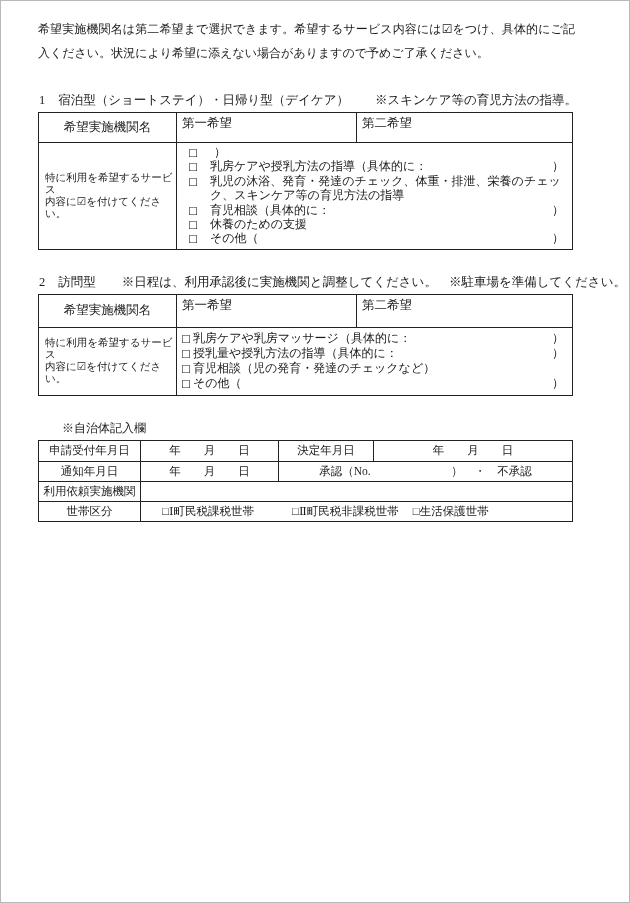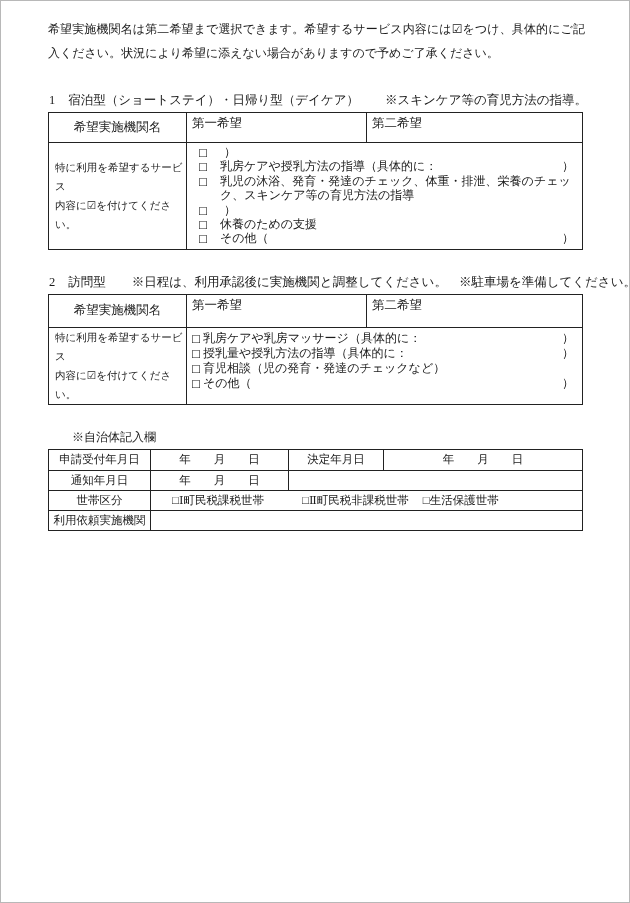--- a/index.html
+++ b/index.html
@@ -9,21 +9,21 @@
     width: 630px;
     height: 903px;
     background: #ffffff;
     border: 1px solid #b8b8b8;
     font-family: "Liberation Serif", "DejaVu Serif", serif;
     color: #1a1a1a;
     overflow: hidden;
   }
   .content {
     position: absolute;
-    left: 47px;
+    left: 37px;
     top: 0;
     width: 537px;
   }
   .intro {
     margin-top: 16px;
     font-size: 12px;
     line-height: 24px;
     text-align: justify;
   }
   .section-heading {
@@ -67,21 +67,21 @@
   }
   .tbl-body { display: flex; border-top: 1px solid #222; }
   .service-label-cell {
     width: 138px;
     border-right: 1px solid #222;
     display: flex;
     flex-direction: column;
     justify-content: center;
     padding-left: 6px;
     font-size: 10.5px;
-    line-height: 19px;
+    line-height: 12px;
   }
   .service-items-cell { flex: 1; padding: 3px 8px 3px 0; }
   .t1 .service-items-cell { padding-top: 2px; }
   .chk-item { display: flex; align-items: flex-start; }
   .t1 .chk-item { line-height: 14.4px; font-size: 12px; }
   .t2 .chk-item { line-height: 15.2px; font-size: 12px; }
   .chk-box {
     flex: none;
     font-family: "DejaVu Sans", sans-serif;
     font-size: 10.5px;
@@ -157,20 +157,21 @@
             <span class="chk-box">□</span>
             <span class="chk-text">乳房ケアや授乳方法の指導（具体的に：</span>
             <span class="chk-paren">）</span>
           </div>
           <div class="chk-item">
             <span class="chk-box">□</span>
             <span class="chk-text">乳児の沐浴、発育・発達のチェック、体重・排泄、栄養のチェック、スキンケア等の育児方法の指導</span>
           </div>
           <div class="chk-item">
             <span class="chk-box">□</span>
+            <span class="chk-text">育児相談（具体的に：</span>
             <span class="chk-paren">）</span>
           </div>
           <div class="chk-item">
             <span class="chk-box">□</span>
             <span class="chk-text">休養のための支援</span>
           </div>
           <div class="chk-item">
             <span class="chk-box">□</span>
             <span class="chk-text">その他（</span>
             <span class="chk-paren">）</span>
@@ -223,29 +224,30 @@
     <div class="tbl3">
       <div class="row">
         <div class="cell c1">申請受付年月日</div>
         <div class="cell c2 vline">年　　月　　日</div>
         <div class="cell c3 vline">決定年月日</div>
         <div class="cell c4">年　　月　　日</div>
       </div>
       <div class="row">
         <div class="cell c1">通知年月日</div>
         <div class="cell c2 vline">年　　月　　日</div>
+        <div class="cell cmerge34">承認（No.　　　　　　　）　・　不承認</div>
+      </div>
+      <div class="row">
+        <div class="cell c1">利用依頼実施機関</div>
+        <div class="cell cmerge24"></div>
       </div>
       <div class="row">
         <div class="cell c1">世帯区分</div>
         <div class="household-cell">
           <span class="opt1">□Ⅰ町民税課税世帯</span>
           <span class="opt2">□Ⅱ町民税非課税世帯</span>
           <span class="opt3">□生活保護世帯</span>
         </div>
       </div>
-      <div class="row">
-        <div class="cell c1">利用依頼実施機関</div>
-        <div class="cell cmerge24"></div>
-      </div>
     </div>
 
   </div>
 </div>
 
 </body></html>

